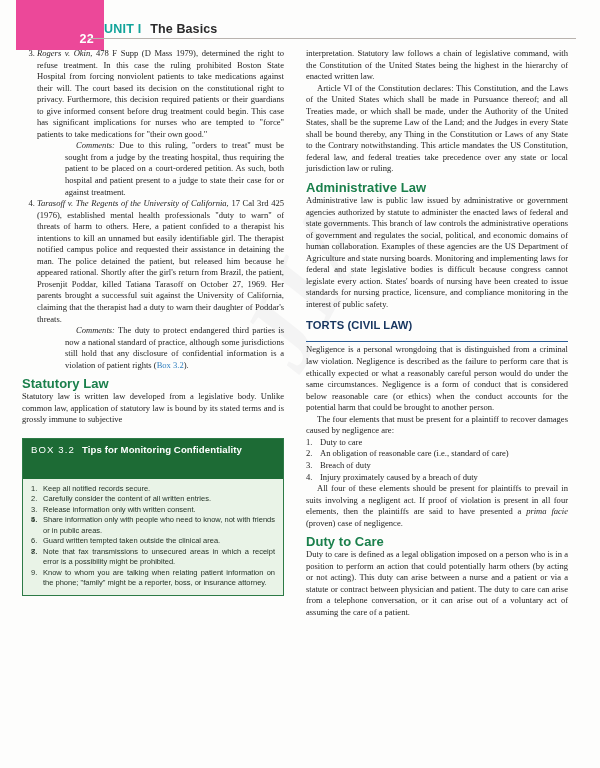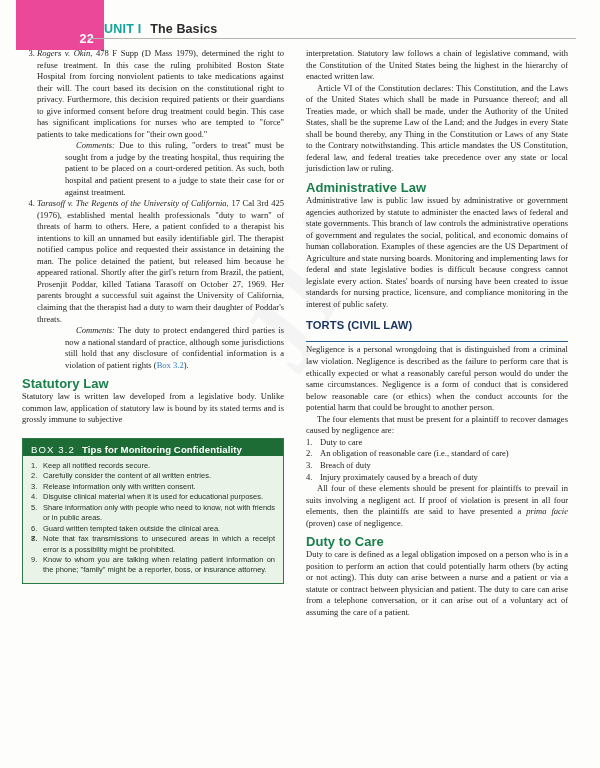--- a/index.html
+++ b/index.html
@@ -175,21 +175,21 @@
   .box {
     margin-top: 12px;
     border: 1.2px solid #2d7a46;
     background: #e9f3e7;
     width: 262px;
     box-sizing: border-box;
   }
   .box-head {
     background: #1d6b35;
     color: #ffffff;
-    padding: 5px 7px 0 8px;
+    padding: 5px 7px 23px 8px;
     font-family: "Liberation Sans", sans-serif;
     font-size: 9.6px;
     line-height: 11.6px;
   }
   .box-head .box-label {
     font-weight: normal;
     letter-spacing: 1.1px;
   }
   .box-head .box-title {
     font-weight: bold;
@@ -280,21 +280,21 @@
 
       <div class="box">
         <div class="box-head">
           <span class="box-label">BOX 3.2</span><span class="box-title">Tips for Monitoring Confidentiality</span>
         </div>
         <div class="box-body">
           <ol class="boxlist">
             <li><span class="num">1.</span><span>Keep all notified records secure.</span></li>
             <li><span class="num">2.</span><span>Carefully consider the content of all written entries.</span></li>
             <li><span class="num">3.</span><span>Release information only with written consent.</span></li>
-            <li><span class="num">4.</span><span>Disguise clinical material when it is used for educational purposes.</span></li>
+            <li><span class="num">4.</span></li>
             <li><span class="num">5.</span><span>Share information only with people who need to know, not with friends or in public areas.</span></li>
             <li><span class="num">6.</span><span>Guard written tempted taken outside the clinical area.</span></li>
             <li><span class="num">7.</span></li>
             <li><span class="num">8.</span><span>Note that fax transmissions to unsecured areas in which a receipt error is a possibility might be prohibited.</span></li>
             <li><span class="num">9.</span><span>Know to whom you are talking when relating patient information on the phone; "family" might be a reporter, boss, or insurance attorney.</span></li>
           </ol>
         </div>
       </div>
 
     </div>

